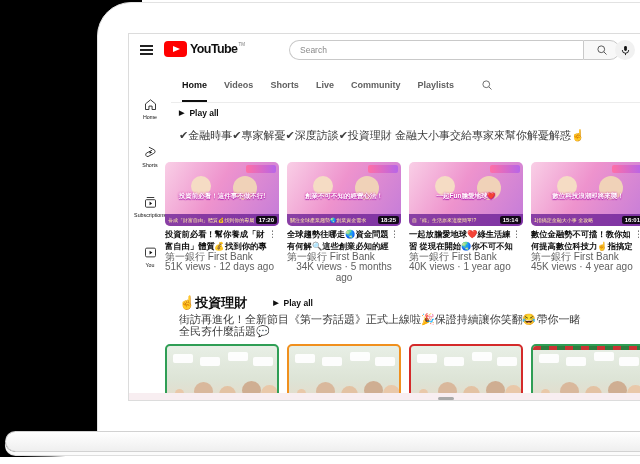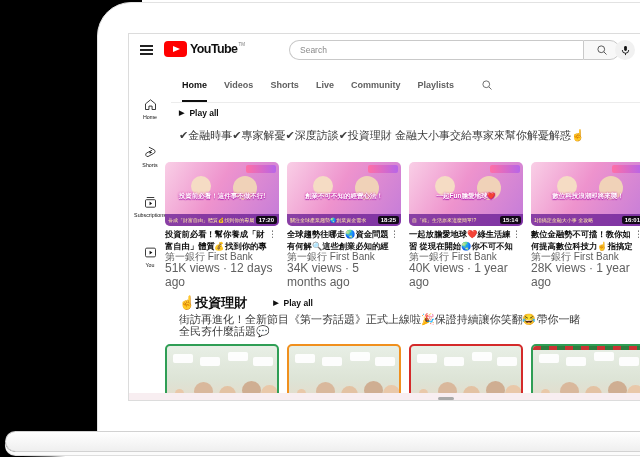--- a/index.html
+++ b/index.html
@@ -69,21 +69,21 @@
   .banner { position:absolute; left:2px; right:2px; top:30px; text-align:center; font-size:6.5px;
             font-weight:700; color:#fff; text-shadow:0 0 2px #d6169b,0 1px 1px #9a1bb4; white-space:nowrap; }
   .subline { position:absolute; left:0; right:0; bottom:0; height:12px; background:rgba(106,32,150,.78);
              color:#ffe9a8; font-size:5px; line-height:12px; padding:0 26px 0 3px; white-space:nowrap; overflow:hidden; }
   .duration { position:absolute; right:2px; bottom:2px; background:rgba(0,0,0,.85); color:#fff;
               font-size:6px; font-weight:700; padding:1px 3px; border-radius:2px; }
   .vtitle { position:absolute; top:67px; left:0; width:104px; font-size:8.3px; font-weight:700;
             line-height:11.5px; color:#0f0f0f; height:23px; overflow:hidden; cursor:pointer; }
   .kebab { position:absolute; top:67px; right:2px; font-size:9px; color:#444; cursor:pointer; }
   .vchannel { position:absolute; top:88px; font-size:10px; color:#606060; cursor:pointer; }
-  .vmeta { position:absolute; top:99px; font-size:12px; color:#606060; }
+  .vmeta { position:absolute; top:99px; font-size:10px; color:#606060;text-align:center; }
   
   .card2 { position:absolute; top:310px; width:114px; }
   .thumb2 { position:relative; width:114px; height:64px; border-radius:5px; overflow:hidden; cursor:pointer;
             border:2px solid #2f9e55;
             background:linear-gradient(#e8efe6 0%,#dde4d6 55%,#e6d9c8 100%); }
   .bubbles { position:absolute; top:8px; left:6px; width:20px; height:9px; background:#fff; border-radius:2px;
              box-shadow:27px 3px 0 #fff, 55px -2px 0 #fff, 80px 3px 0 #fff; opacity:.95; }
   .crowd { position:absolute; bottom:8px; left:8px; width:9px; height:9px; border-radius:50%;
            background:#e9c8a9; filter:blur(.5px);
            box-shadow:24px -2px 0 5px #d9b89c, 48px 1px 0 4px #e3c2a3, 72px -3px 0 5px #cfae92, 90px 0 0 4px #e9c8a9; }
@@ -235,21 +235,21 @@
     <div class="thumb">
       <div class="people"></div>
       <div class="ribbon"></div>
       <div class="banner">數位科技浪潮即將來襲！</div>
       <div class="subline">1指搞定金融大小事 全攻略</div>
       <div class="duration">16:01</div>
     </div>
     <div class="vtitle">數位金融勢不可擋！教你如何提高數位科技力☝️指搞定金...</div>
     <div class="kebab">⋮</div>
     <div class="vchannel">第一銀行 First Bank</div>
-    <div class="vmeta">28K views · 1 year ago</div>
+    <div class="vmeta">45K views · 4 year ago</div>
   </div>
 
   <div class="sec-head" style="top:260px">
     <span class="sec-title">☝️投資理財</span>
     <span class="playall">
       <span class="ptri">▶</span>
       <span>Play all</span>
     </span>
   </div>
   <div class="sec-desc" style="top:279px; width:412px">街訪再進化！全新節目《第一夯話題》正式上線啦🎉保證持續讓你笑翻😂帶你一睹全民夯什麼話題💬</div>

